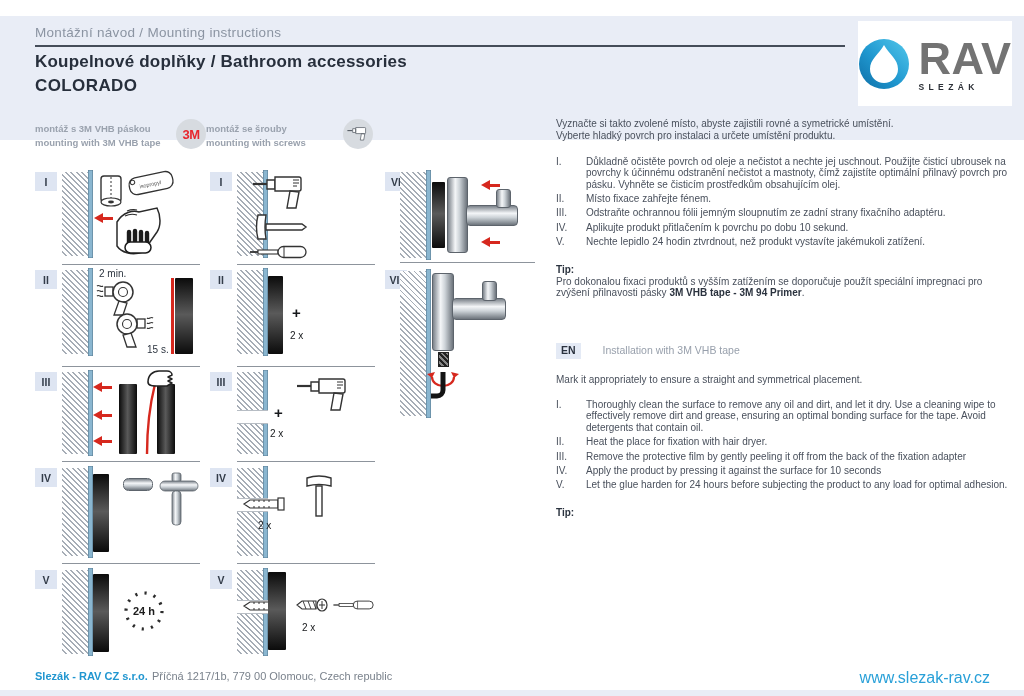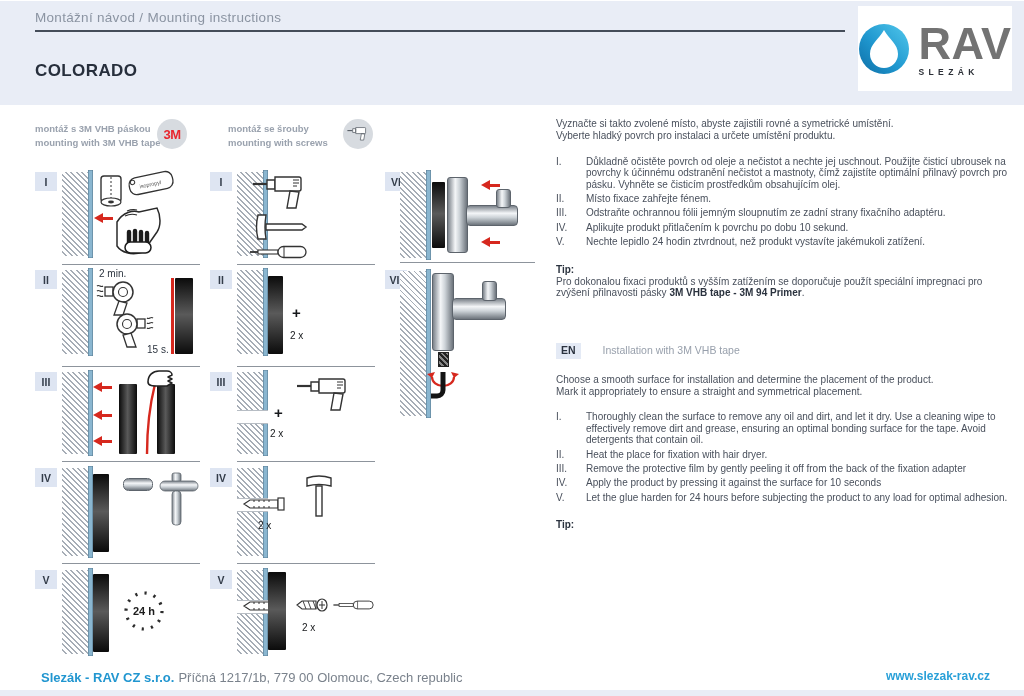--- a/index.html
+++ b/index.html
@@ -1,20 +1,20 @@
 <!DOCTYPE html>
 <html><head>
 <meta charset="utf-8">
 <style>
   html,body{margin:0;padding:0;background:#fff;}
   .page{position:relative;width:1024px;height:696px;background:#ffffff;overflow:hidden;
         font-family:"Liberation Sans","DejaVu Sans",sans-serif;color:#333;}
 
   
-  .header{position:absolute;left:0;top:1px;width:1024px;height:104px;background:#e9edf6;}
+  .header{position:absolute;left:0;top:16px;width:1024px;height:124px;background:#e9edf6;}
   .eyebrow{position:absolute;left:35px;top:9px;font-size:13.5px;color:#8b94a2;letter-spacing:.3px;}
   .header-rule{position:absolute;left:35px;top:29px;width:810px;height:2px;background:#454d59;}
   .title{position:absolute;left:35px;top:36px;font-size:17px;font-weight:bold;color:#272f3c;letter-spacing:.2px;}
   .subtitle{position:absolute;left:35px;top:60px;font-size:17px;font-weight:bold;color:#272f3c;letter-spacing:.4px;}
   .logo-box{position:absolute;left:858px;top:5px;width:154px;height:85px;background:#ffffff;
             display:flex;align-items:center;justify-content:center;gap:8px;}
   .logo-text{display:flex;flex-direction:column;align-items:flex-start;line-height:1;}
   .logo-brand{font-size:45px;font-weight:800;color:#737373;letter-spacing:.5px;}
   .logo-sub{font-size:8.5px;font-weight:bold;color:#2b2f36;letter-spacing:4.4px;margin-top:2px;}
 
@@ -58,23 +58,23 @@
   .intro div{margin-bottom:1px;}
   .ilist{margin-bottom:16px;}
   .li{display:flex;margin-bottom:3px;}
   .li .num{flex:0 0 30px;}
   .li .txt{flex:1;}
   .tip-label{font-weight:bold;color:#2b333f;margin-bottom:1px;}
   .tip-text b{color:#2b333f;}
   .en-block{margin-top:44px;}
 
   
-  .footer-left{position:absolute;left:41px;top:670px;font-size:13px;color:#7a828c;}
+  .footer-left{position:absolute;left:35px;top:670px;font-size:11px;color:#7a828c;}
   .footer-company{color:#2196d0;font-weight:bold;margin-right:4px;}
-  .footer-right{position:absolute;right:34px;top:669px;font-size:12px;font-weight:bold;color:#29a0d8;text-align:center;}
+  .footer-right{position:absolute;right:34px;top:669px;font-size:16px;font-weight:normal;color:#29a0d8;text-align:center;}
   .footer-strip{position:absolute;left:0;bottom:0;width:1024px;height:6px;background:#e9edf6;}
 </style>
 </head>
 <body>
 
 <svg width="0" height="0" style="position:absolute">
   <defs>
     <linearGradient id="gradDrop" x1="0" y1="1" x2="1" y2="0">
       <stop offset="0" stop-color="#0e6ea6"></stop>
         <stop offset=".45" stop-color="#1f97cf"></stop>
@@ -93,42 +93,43 @@
         <stop offset="1" stop-color="#6d747c"></stop>
     </linearGradient>
   </defs>
 </svg>
 
 <div class="page">
 
   <div class="header">
     <div class="eyebrow">Montážní návod / Mounting instructions</div>
     <div class="header-rule"></div>
+    <div class="title">Koupelnové doplňky / Bathroom accessories</div>
     <div class="subtitle">COLORADO</div>
     <div class="logo-box">
       <svg width="52" height="52" viewBox="0 0 52 52">
         <circle cx="26" cy="26" r="25" fill="url(#gradDrop)"></circle>
         <path d="M26 7 C31 16 40 21 40 31 A14 14 0 1 1 12 31 C12 21 21 16 26 7 Z" fill="#ffffff"></path>
       </svg>
       <div class="logo-text">
         <span class="logo-brand">RAV</span>
         <span class="logo-sub">SLEZÁK</span>
       </div>
     </div>
   </div>
 
   <div class="mhead" style="left:35px;">
     <div>montáž s 3M VHB páskou</div>
     <div>mounting with 3M VHB tape</div>
   </div>
-  <div class="mcircle" style="left:157px;">
+  <div class="mcircle" style="left:176px;">
     <span class="m3m">3M</span>
   </div>
 
-  <div class="mhead" style="left:228px;">
+  <div class="mhead" style="left:206px;">
     <div>montáž se šrouby</div>
     <div>mounting with screws</div>
   </div>
   <div class="mcircle" style="left:343px;">
     <svg width="22" height="16" viewBox="0 0 58 38">
       <line x1="1" y1="10" x2="15" y2="10" stroke="#5a6068" stroke-width="3"></line>
       <path d="M15 5 h8 v10 h-8 z M23 2 h24 a2 2 0 0 1 2 2 v12 a2 2 0 0 1 -2 2 h-24 z M38 18 l9 1 -3 16 h-9 z" fill="#fff" stroke="#5a6068" stroke-width="2"></path>
     </svg>
   </div>
 
@@ -403,21 +404,20 @@
     </div>
     <div class="tip-label">Tip:</div>
     <div class="tip-text"><span>Pro dokonalou fixaci produktů s vyšším zatížením se doporučuje použít speciální impregnaci pro zvýšení přilnavosti pásky </span><b>3M VHB tape - 3M 94 Primer</b><span>.</span></div>
 
     <div class="en-block">
       <div class="lang-row">
         <span class="lang-badge">EN</span>
         <span class="lang-heading">Installation with 3M VHB tape</span>
       </div>
       <div class="intro">
-        <div>Choose a smooth surface for installation and determine the placement of the product.</div>
         <div>Mark it appropriately to ensure a straight and symmetrical placement.</div>
       </div>
       <div class="ilist">
         <div class="li">
             <span class="num">I.</span>
             <span class="txt">Thoroughly clean the surface to remove any oil and dirt, and let it dry. Use a cleaning wipe to effectively remove dirt and grease, ensuring an optimal bonding surface for the tape. Avoid detergents that contain oil.</span>
           </div>
         <div class="li">
             <span class="num">II.</span>
             <span class="txt">Heat the place for fixation with hair dryer.</span>

